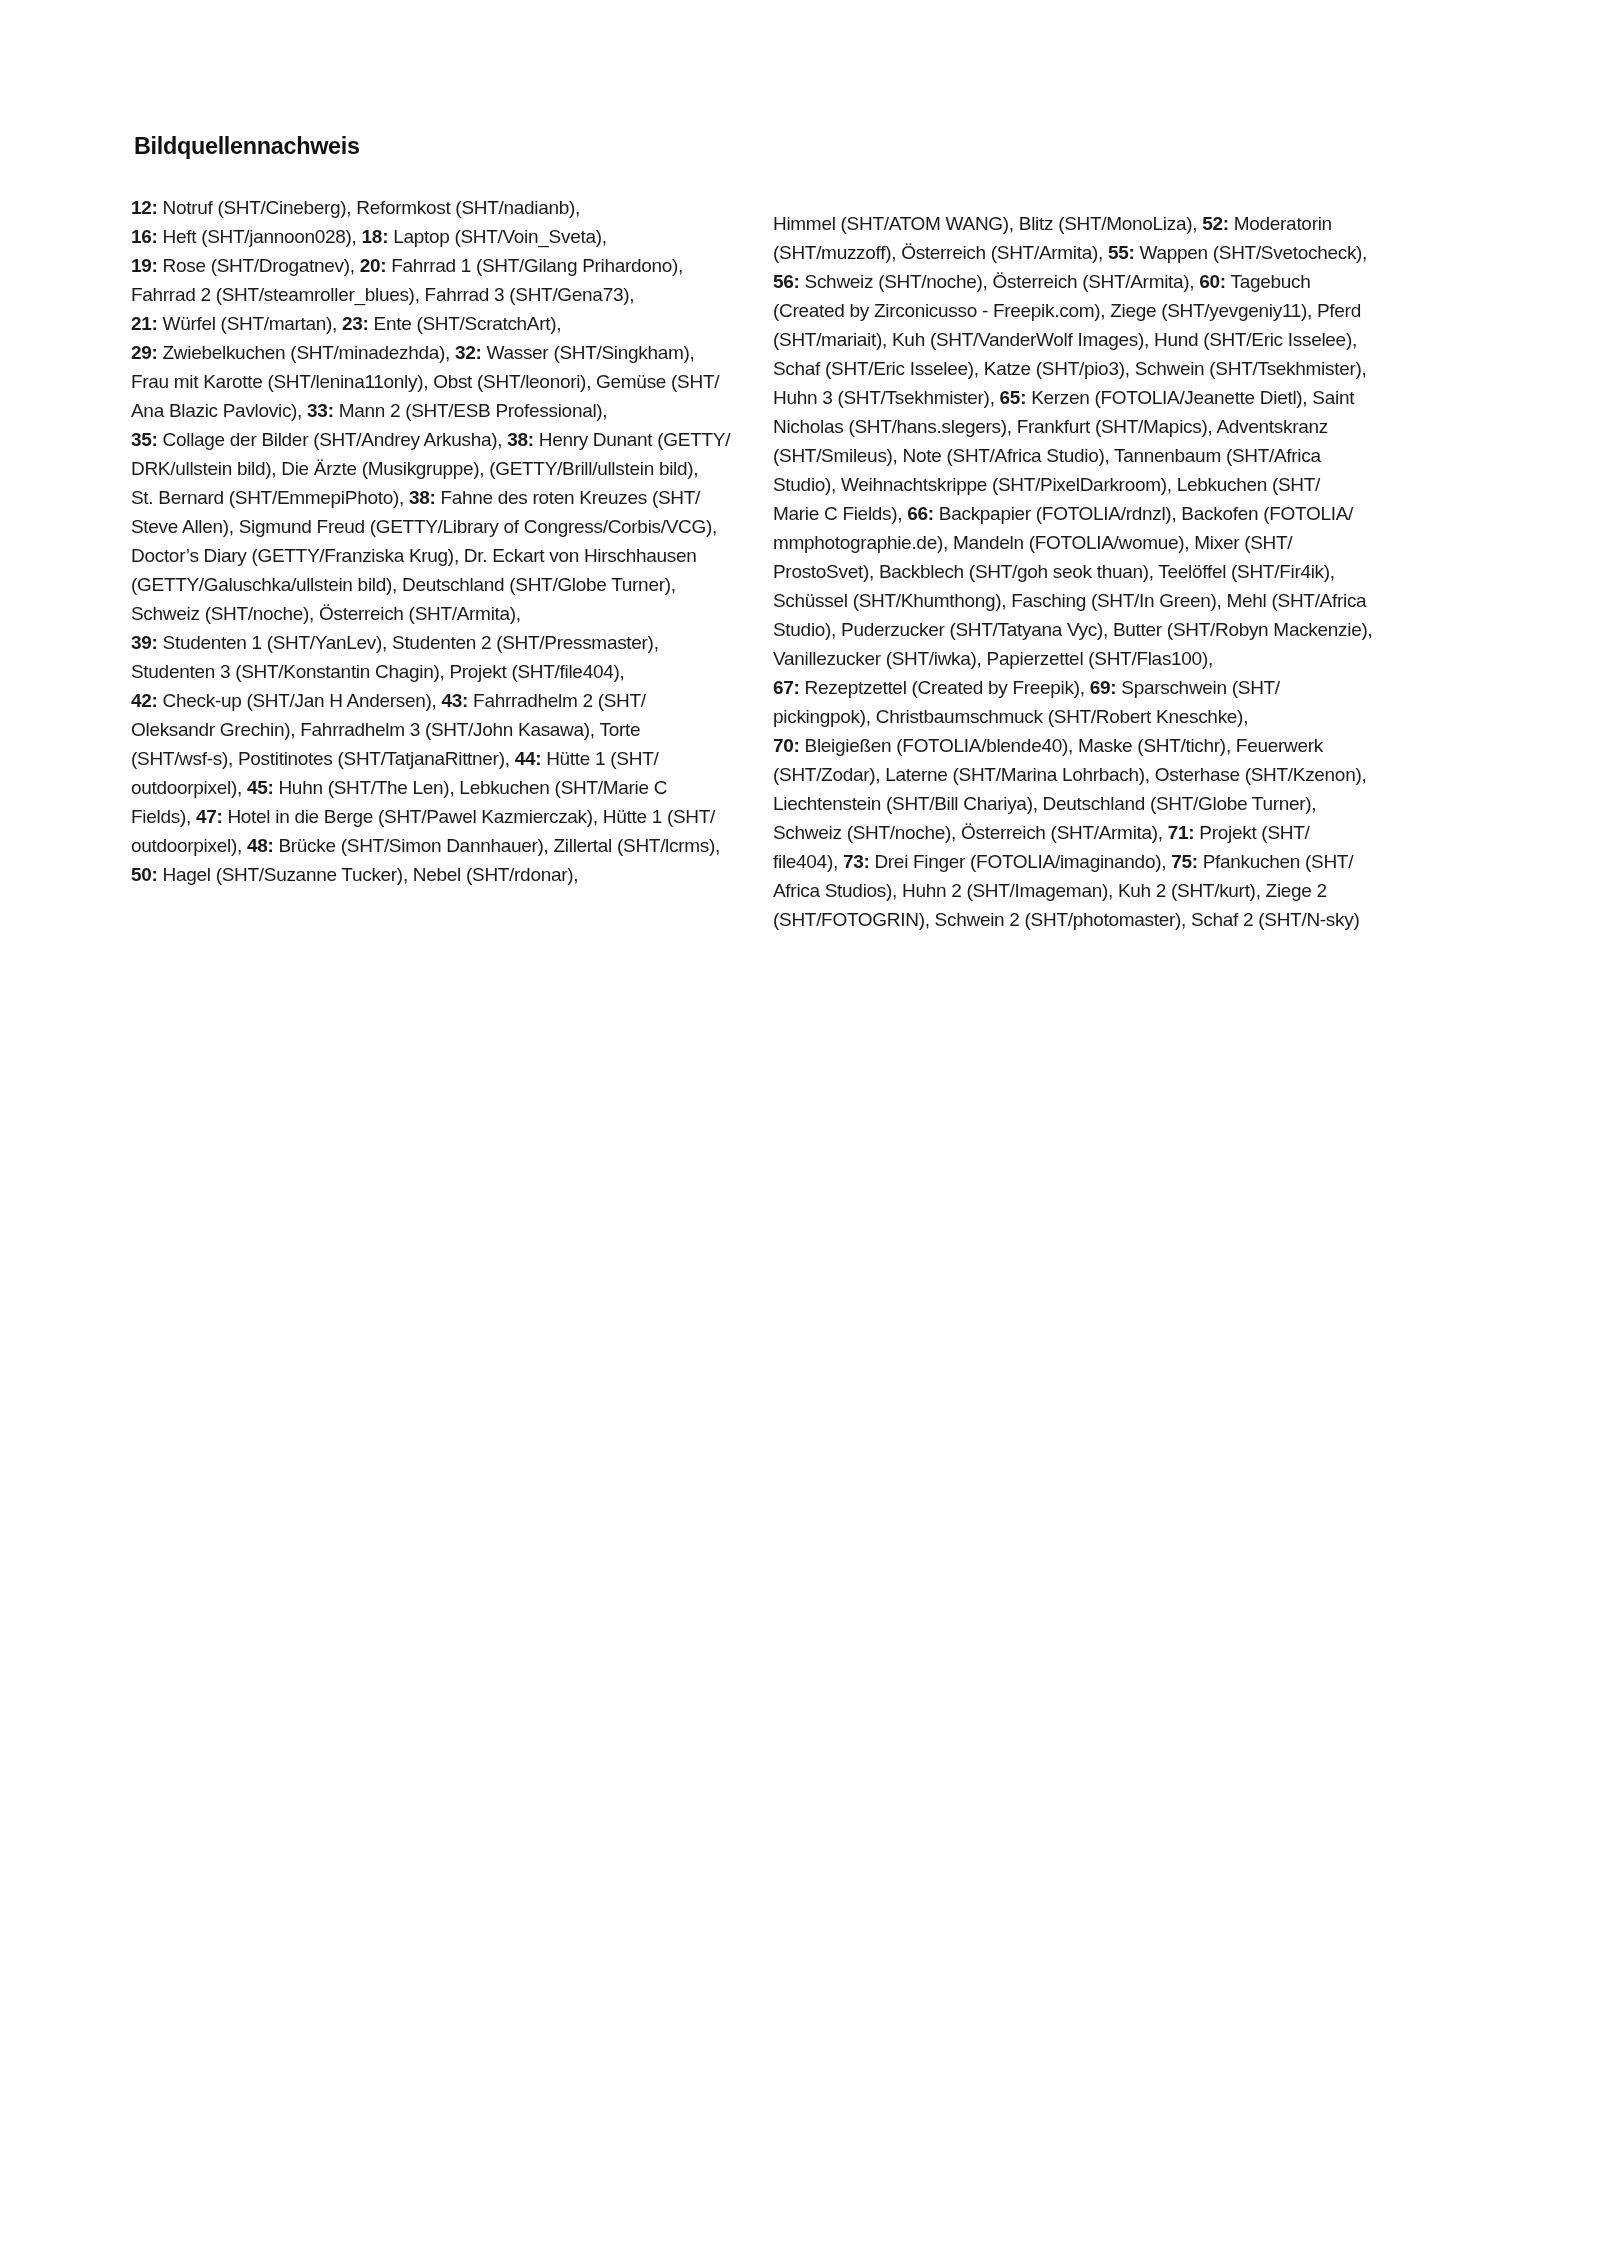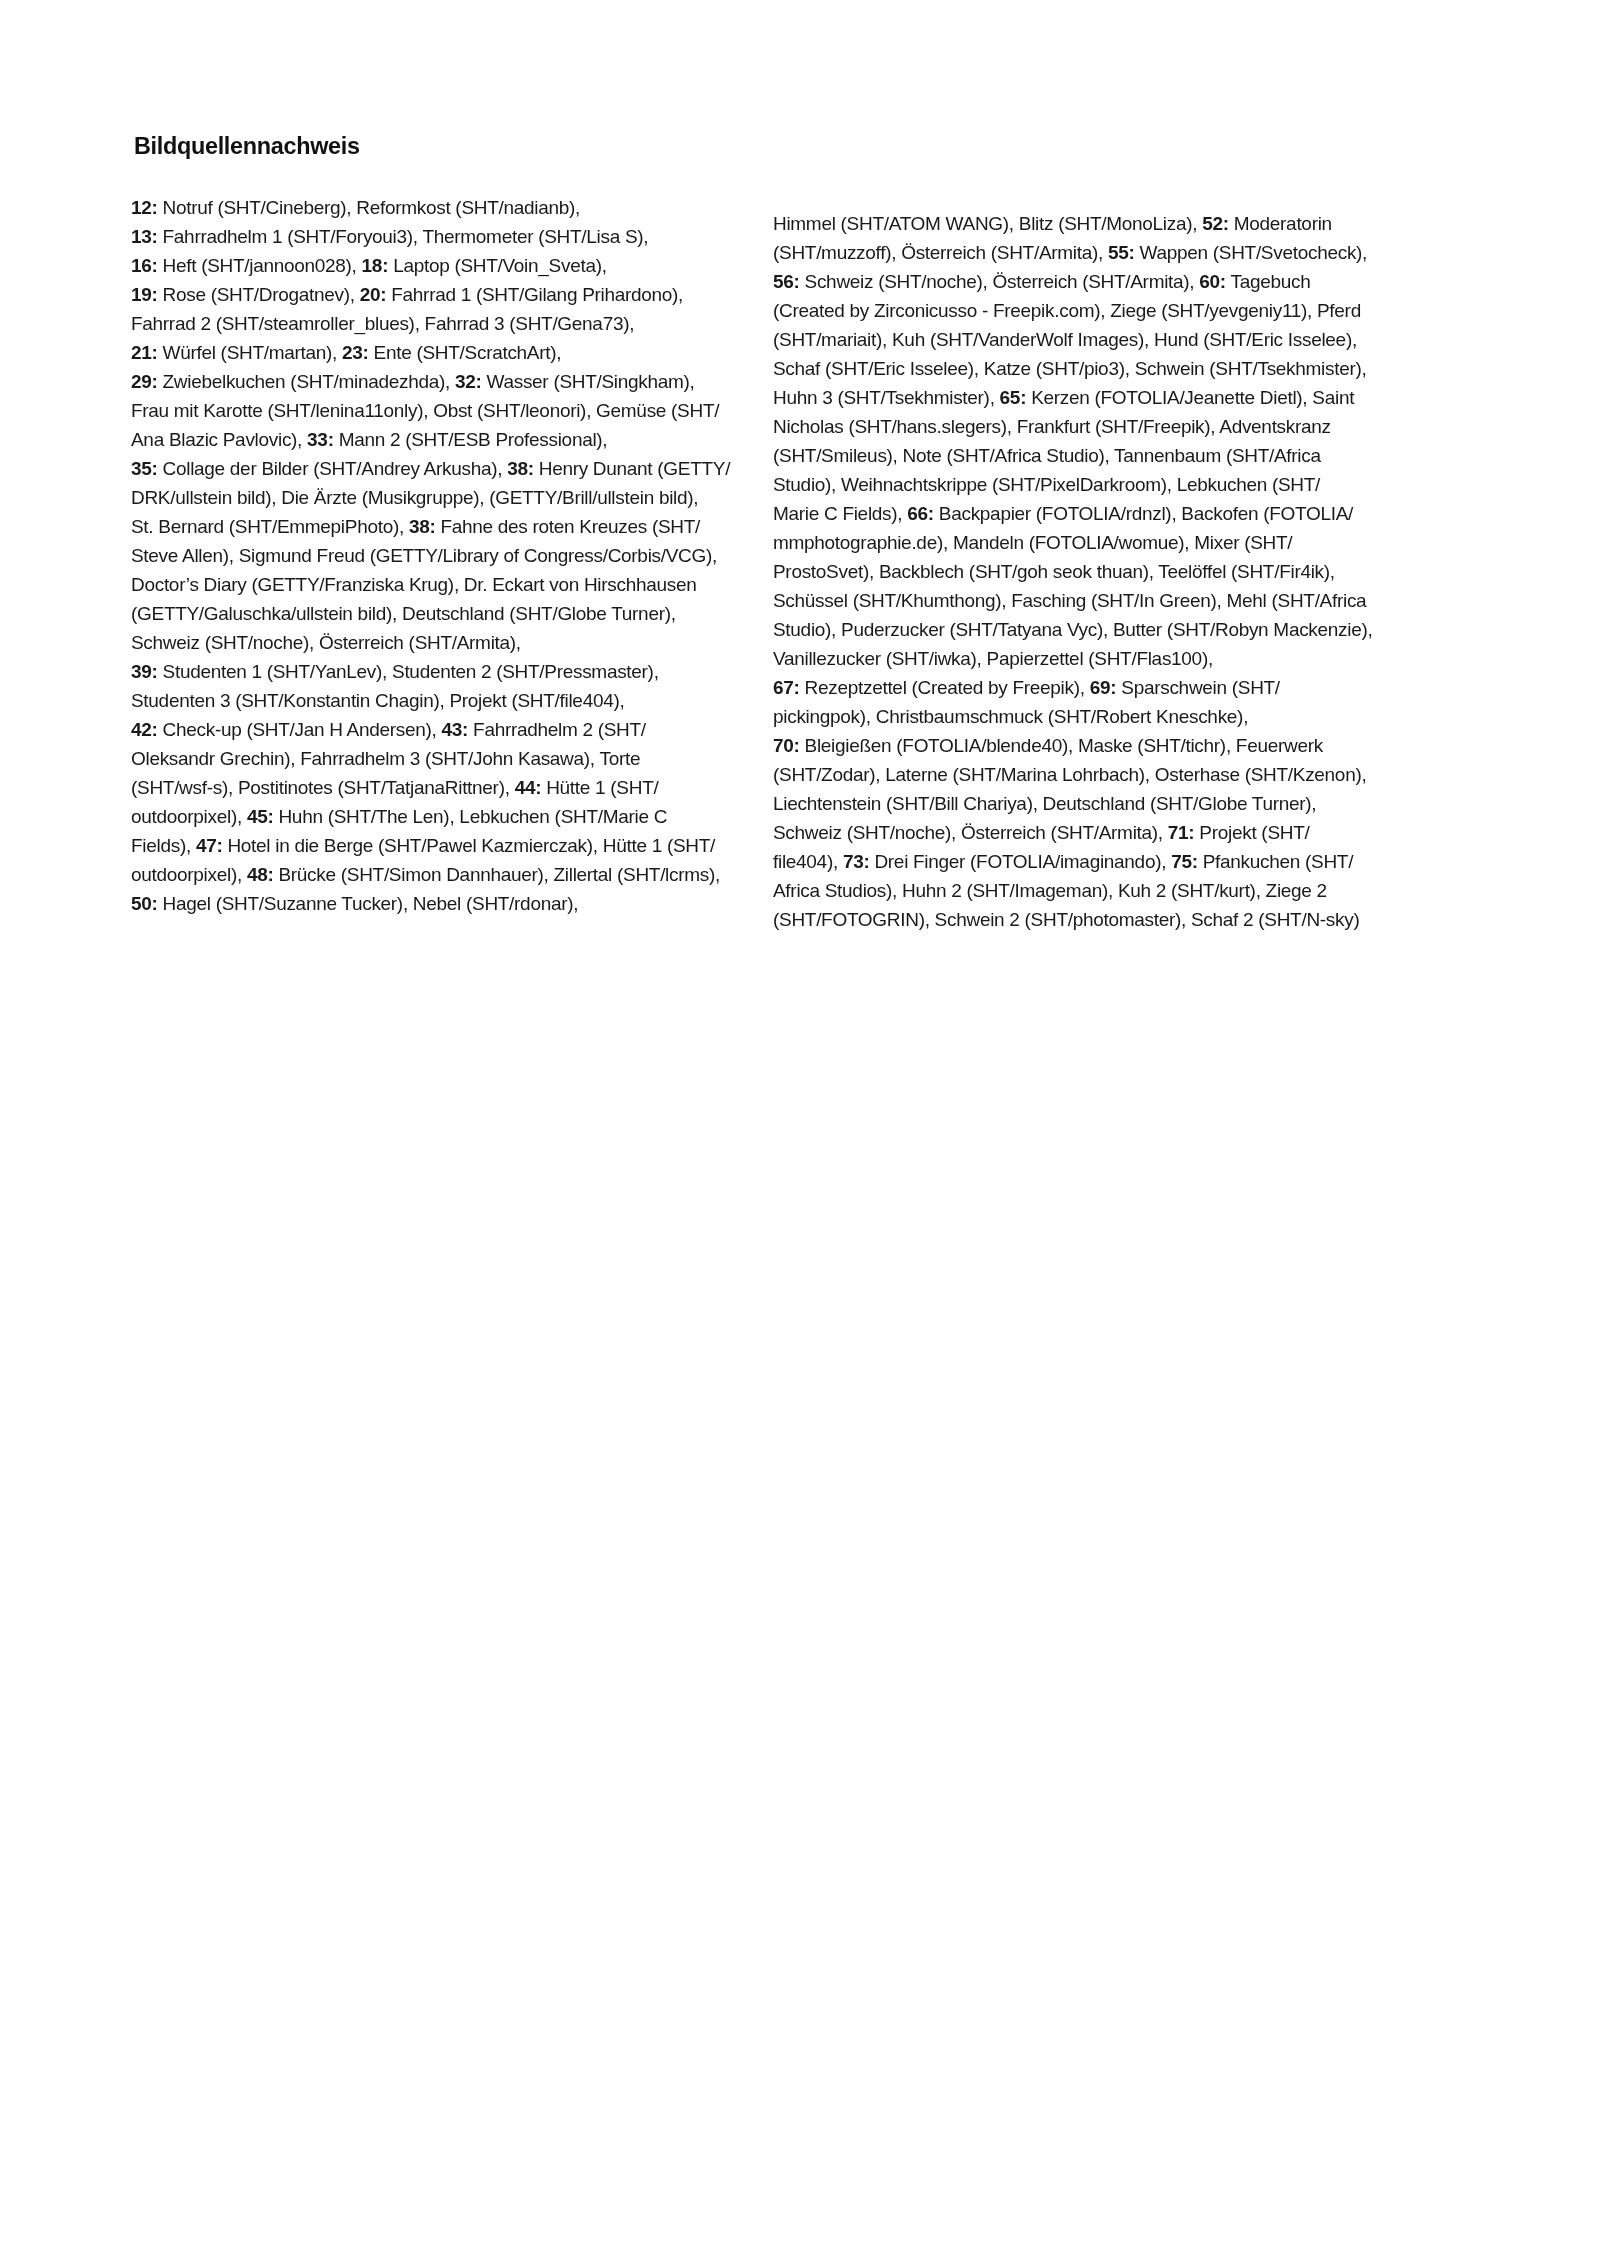--- a/index.html
+++ b/index.html
@@ -42,21 +42,20 @@
   .seg.bold { font-weight: 700; }
 </style>
 </head>
 <body>
 
 <div>
   <h1 class="title">Bildquellennachweis</h1>
 
   <div class="col col-left" id="col-left">
       <div class="line"><span class="seg bold">12:</span><span class="seg"> Notruf (SHT/Cineberg), Reformkost (SHT/nadianb),</span></div>
-      <div class="line"><span class="seg bold">13:</span><span class="seg"> Fahrradhelm 1 (SHT/Foryoui3), Thermometer (SHT/Lisa S),</span></div>
       <div class="line"><span class="seg bold">16:</span><span class="seg"> Heft (SHT/jannoon028), </span><span class="seg bold">18:</span><span class="seg"> Laptop (SHT/Voin_Sveta),</span></div>
       <div class="line"><span class="seg bold">19:</span><span class="seg"> Rose (SHT/Drogatnev), </span><span class="seg bold">20:</span><span class="seg"> Fahrrad 1 (SHT/Gilang Prihardono),</span></div>
       <div class="line"><span class="seg">Fahrrad 2 (SHT/steamroller_blues), Fahrrad 3 (SHT/Gena73),</span></div>
       <div class="line"><span class="seg bold">21:</span><span class="seg"> Würfel (SHT/martan), </span><span class="seg bold">23:</span><span class="seg"> Ente (SHT/ScratchArt),</span></div>
       <div class="line"><span class="seg bold">29:</span><span class="seg"> Zwiebelkuchen (SHT/minadezhda), </span><span class="seg bold">32:</span><span class="seg"> Wasser (SHT/Singkham),</span></div>
       <div class="line"><span class="seg">Frau mit Karotte (SHT/lenina11only), Obst (SHT/leonori), Gemüse (SHT/</span></div>
       <div class="line"><span class="seg">Ana Blazic Pavlovic), </span><span class="seg bold">33:</span><span class="seg"> Mann 2 (SHT/ESB Professional),</span></div>
       <div class="line"><span class="seg bold">35:</span><span class="seg"> Collage der Bilder (SHT/Andrey Arkusha), </span><span class="seg bold">38:</span><span class="seg"> Henry Dunant (GETTY/</span></div>
       <div class="line"><span class="seg">DRK/ullstein bild), Die Ärzte (Musikgruppe), (GETTY/Brill/ullstein bild),</span></div>
       <div class="line"><span class="seg">St. Bernard (SHT/EmmepiPhoto), </span><span class="seg bold">38:</span><span class="seg"> Fahne des roten Kreuzes (SHT/</span></div>
@@ -76,21 +75,21 @@
     </div>
 
   <div class="col col-right" id="col-right">
       <div class="line"><span class="seg">Himmel (SHT/ATOM WANG), Blitz (SHT/MonoLiza), </span><span class="seg bold">52:</span><span class="seg"> Moderatorin</span></div>
       <div class="line"><span class="seg">(SHT/muzzoff), Österreich (SHT/Armita), </span><span class="seg bold">55:</span><span class="seg"> Wappen (SHT/Svetocheck),</span></div>
       <div class="line"><span class="seg bold">56:</span><span class="seg"> Schweiz (SHT/noche), Österreich (SHT/Armita), </span><span class="seg bold">60:</span><span class="seg"> Tagebuch</span></div>
       <div class="line"><span class="seg">(Created by Zirconicusso - Freepik.com), Ziege (SHT/yevgeniy11), Pferd</span></div>
       <div class="line"><span class="seg">(SHT/mariait), Kuh (SHT/VanderWolf Images), Hund (SHT/Eric Isselee),</span></div>
       <div class="line"><span class="seg">Schaf (SHT/Eric Isselee), Katze (SHT/pio3), Schwein (SHT/Tsekhmister),</span></div>
       <div class="line"><span class="seg">Huhn 3 (SHT/Tsekhmister), </span><span class="seg bold">65:</span><span class="seg"> Kerzen (FOTOLIA/Jeanette Dietl), Saint</span></div>
-      <div class="line"><span class="seg">Nicholas (SHT/hans.slegers), Frankfurt (SHT/Freepik), Adventskranz</span></div>
+      <div class="line"><span class="seg">Nicholas (SHT/hans.slegers), Frankfurt (SHT/Mapics), Adventskranz</span></div>
       <div class="line"><span class="seg">(SHT/Smileus), Note (SHT/Africa Studio), Tannenbaum (SHT/Africa</span></div>
       <div class="line"><span class="seg">Studio), Weihnachtskrippe (SHT/PixelDarkroom), Lebkuchen (SHT/</span></div>
       <div class="line"><span class="seg">Marie C Fields), </span><span class="seg bold">66:</span><span class="seg"> Backpapier (FOTOLIA/rdnzl), Backofen (FOTOLIA/</span></div>
       <div class="line"><span class="seg">mmphotographie.de), Mandeln (FOTOLIA/womue), Mixer (SHT/</span></div>
       <div class="line"><span class="seg">ProstoSvet), Backblech (SHT/goh seok thuan), Teelöffel (SHT/Fir4ik),</span></div>
       <div class="line"><span class="seg">Schüssel (SHT/Khumthong), Fasching (SHT/In Green), Mehl (SHT/Africa</span></div>
       <div class="line"><span class="seg">Studio), Puderzucker (SHT/Tatyana Vyc), Butter (SHT/Robyn Mackenzie),</span></div>
       <div class="line"><span class="seg">Vanillezucker (SHT/iwka), Papierzettel (SHT/Flas100),</span></div>
       <div class="line"><span class="seg bold">67:</span><span class="seg"> Rezeptzettel (Created by Freepik), </span><span class="seg bold">69:</span><span class="seg"> Sparschwein (SHT/</span></div>
       <div class="line"><span class="seg">pickingpok), Christbaumschmuck (SHT/Robert Kneschke),</span></div>

